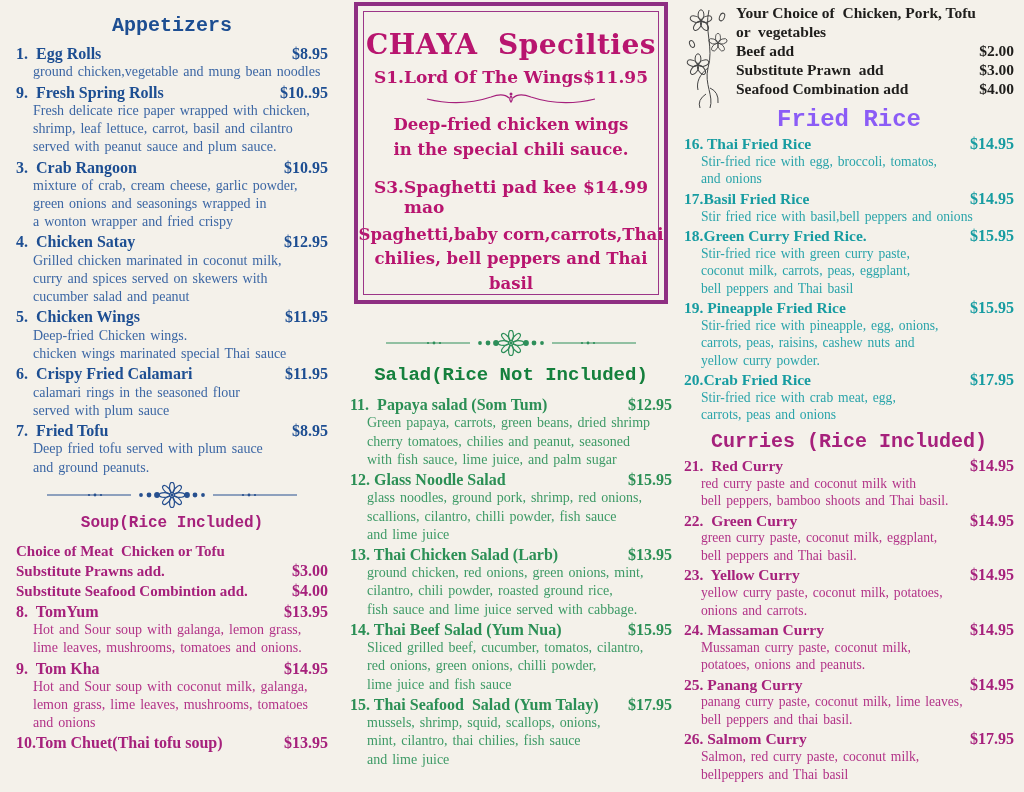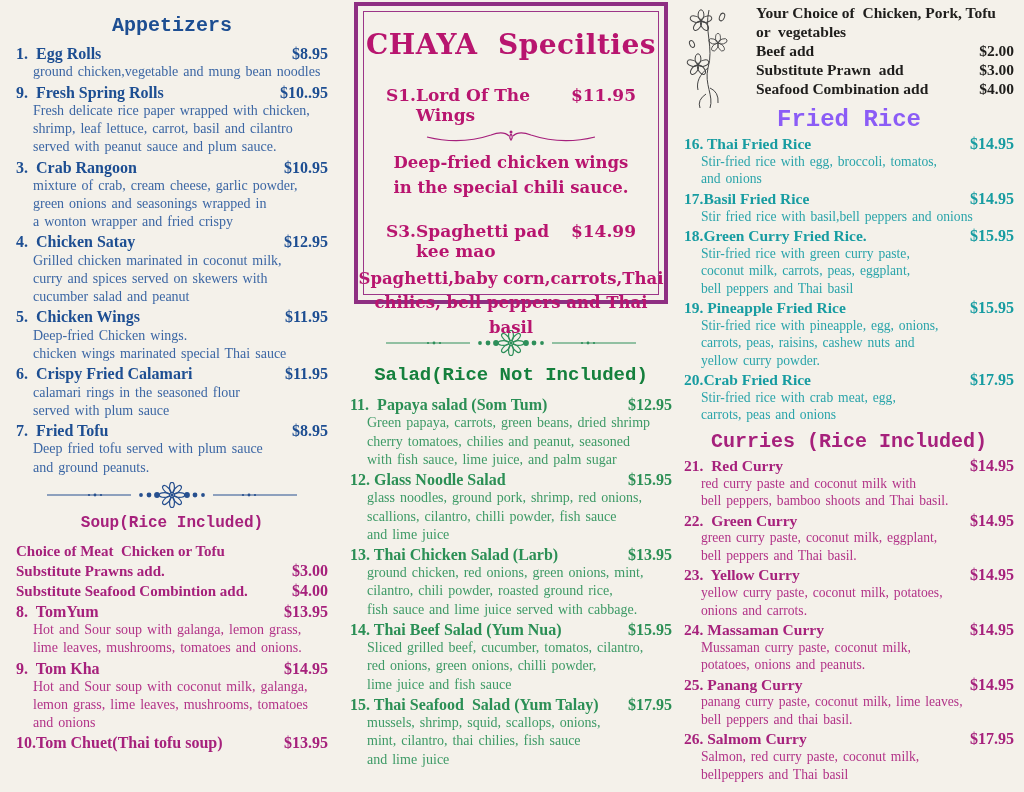--- a/index.html
+++ b/index.html
@@ -34,43 +34,43 @@
   .label{font-family:"Liberation Serif",serif;font-weight:bold;font-size:16px;color:var(--name);white-space:pre-wrap}
   .price{font-family:"Liberation Serif",serif;font-weight:bold;font-size:16px;color:var(--name);margin-left:6px;flex-shrink:0}
   .desc{font-family:"Liberation Serif",serif;font-size:14px;line-height:1.3;margin-left:17px;color:var(--desc);white-space:pre-line;word-spacing:1.5px}
   .col-right .label{font-size:15.5px}
   .col-right .desc{font-size:13.6px;line-height:1.28}
   .col-right .row{line-height:1.12}
 
   
   .note-row .label{font-size:15px}
   .choices{position:relative;min-height:100px}
-  .choices-rows{margin-left:72px}
+  .choices-rows{margin-left:52px}
   .choice-row{display:flex;justify-content:space-between;align-items:baseline;line-height:1.22}
   .choice-row .label,.choice-row .price{font-size:15.5px;color:#1f1e1c}
   .flower-branch{position:absolute;left:0;top:0}
 
   
   .divider{display:flex;justify-content:center;margin:5px 0 3px}
   .divider-blue{color:#27508f}
   .divider-green{color:#2e8f5a}
 
   
   .specials-box{
     position:relative;margin:2px auto 0;width:306px;height:288px;
     border:4px solid #8e2f82;padding:6px 0 0;
   }
   .specials-box::before{
     content:"";position:absolute;inset:5px;border:1.5px solid #9c3588;pointer-events:none;
   }
   .sp-title{
     font-family:"DejaVu Serif",serif;font-weight:bold;font-size:28px;color:#b8156f;
-    text-align:center;margin:16px 0 24px;letter-spacing:.5px;white-space:pre-wrap
+    text-align:center;margin:16px 0 6px;letter-spacing:.5px;white-space:pre-wrap
   }
-  .sp-row{display:flex;justify-content:space-between;align-items:baseline;padding:0 28px;margin-top:6px}
+  .sp-row{display:flex;justify-content:space-between;align-items:baseline;padding:0 16px;}
   .sp-num,.sp-name,.sp-price{font-family:"DejaVu Serif",serif;font-weight:bold;font-size:17px;color:#b8156f}
   .sp-desc{
     text-align:center;color:#b8156f;font-weight:bold;font-size:16.5px;line-height:1.5;
     white-space:pre-line;font-family:"DejaVu Serif",serif;margin-top:6px
   }
   .flourish{display:flex;justify-content:center;margin:2px 0 0;color:#a6217c}
   .sp-gap{height:14px}
 </style>
 </head>
 <body>

